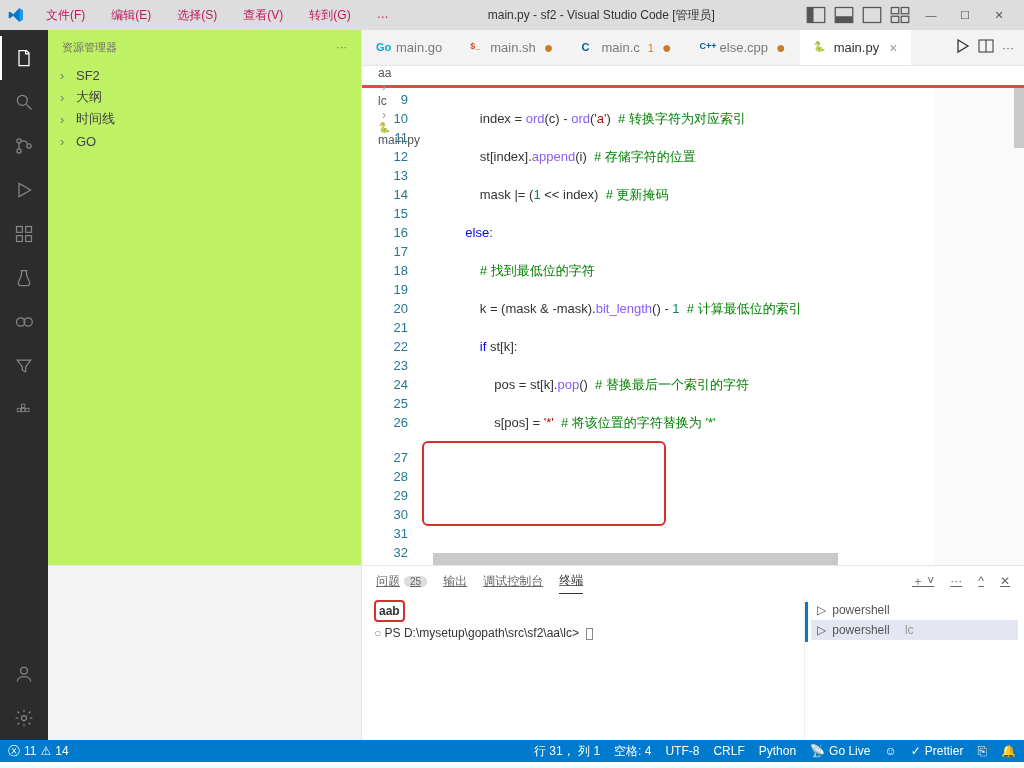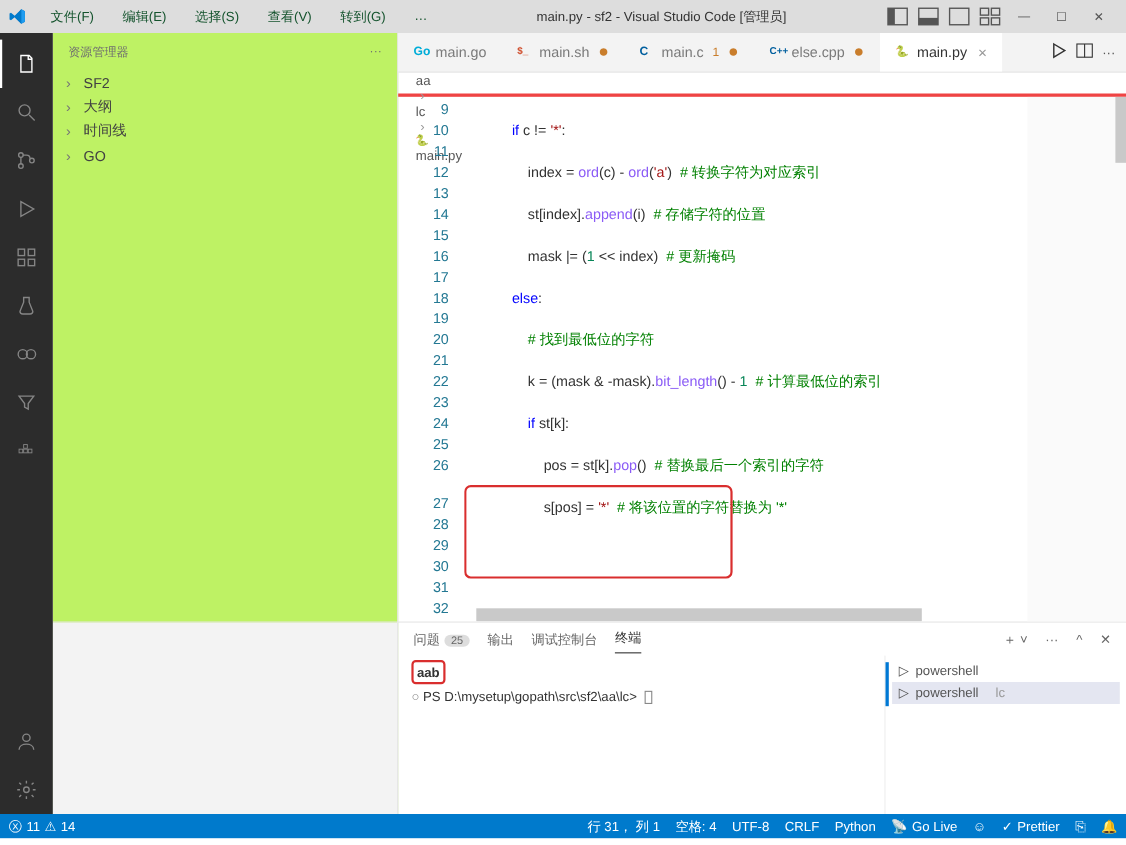--- a/index.html
+++ b/index.html
@@ -1,21 +1,21 @@
 <!DOCTYPE html>
 <html><head>
 <meta charset="utf-8">
 <style>
 * { margin:0; padding:0; box-sizing:border-box; font-family:"Segoe UI","Microsoft YaHei",sans-serif; }
 body { width:1024px; height:768px; background:#fff; overflow:hidden; font-size:12px; color:#333; }
 .titlebar { height:30px; background:#dddddd; display:flex; align-items:center; padding:0 8px; }
 .titlebar .logo { width:16px; height:16px; margin-right:10px; position:relative; }
 .titlebar .logo svg { width:16px; height:16px; }
 .titlebar .menu { display:flex; gap:2px; }
-.titlebar .menu span { padding:2px 6px; cursor:default; font-size:12px; color:#14532d; }
+.titlebar .menu span { padding:2px 6px; cursor:default; font-size:12px; color:#be185d; }
 .titlebar .title { flex:1; text-align:center; color:#333; font-size:12px; }
 .titlebar .winctl { display:flex; gap:0; }
 .titlebar .winctl span { width:34px; height:28px; display:flex; align-items:center; justify-content:center; color:#555; font-size:11px; }
 .titlebar .laybtn { width:24px; height:24px; display:flex; align-items:center; justify-content:center; color:#555; margin:0 2px; }
 .shell { display:flex; height:710px; }
 .activity { width:48px; background:#2c2c2c; display:flex; flex-direction:column; align-items:center; padding-top:6px; position:relative; }
 .act-item { width:48px; height:44px; display:flex; align-items:center; justify-content:center; color:#858585; }
 .act-item.active { color:#fff; }
 .act-item.active::before { content:""; position:absolute; left:0; width:2px; height:44px; background:#fff; }
 .act-spacer { flex:1; }
@@ -43,21 +43,21 @@
 .str { color:#a31515; }
 .cm { color:#008000; }
 .num { color:#098658; }
 .fn { color:#8b5cf6; }
 .sel-rec { position:absolute; border:2px solid #d92e2e; border-radius:6px; left:0; top:353px; width:244px; height:85px; }
 .minimap { width:90px; background:#fafafa; position:relative; }
 .overflow-bar { position:absolute; right:96px; bottom:0; height:12px; width:405px; background:#c9c9c9; }
 .panel { height:175px; display:flex; border-top:1px solid #e5e5e5; margin-left:-314px; }
 .panel-gap { width:314px; background:#f3f3f3; border-right:1px solid #e5e5e5;}
 .panel-main { flex:1; display:flex; flex-direction:column; }
-.panel-tabs { height:30px; display:flex; align-items:center; padding:4px 14px; gap:16px; font-size:12px; color:#666; }
+.panel-tabs { height:30px; display:flex; align-items:center; padding:4px 14px; gap:16px; font-size:12px; color:#666;text-decoration:underline; }
 .panel-tabs .pt { padding:4px 0; }
 .panel-tabs .pt.active { color:#333; border-bottom:1px solid #333; }
 .panel-tabs .badge { background:#ddd; border-radius:8px; padding:0 6px; font-size:10px; margin-left:4px; }
 .panel-tabs .spacer { flex:1; }
 .panel-body { flex:1; display:flex; }
 .term { flex:1; font-family:Consolas,monospace; font-size:12px; padding:4px 12px; line-height:18px; position:relative; }
 .term .hl-box { border:2px solid #d92e2e; border-radius:4px; display:inline-block; padding:0 3px; margin-bottom:2px;font-weight:bold; }
 .term-list { width:220px; padding:4px 6px; font-size:12px; color:#555; border-left:1px solid #eee; position:relative; }
 .term-list::before { content:""; position:absolute; left:0; top:6px; height:40px; width:3px; background:#0078d4; }
 .term-list .trow { height:20px; display:flex; align-items:center; gap:6px; padding-left:6px; }
@@ -294,21 +294,20 @@
           <div class="ln" style="height:16px"></div>
           <div class="ln">27</div>
           <div class="ln">28</div>
           <div class="ln">29</div>
           <div class="ln">30</div>
           <div class="ln">31</div>
           <div class="ln">32</div>
           <div class="ln">33</div>
       </div>
       <div class="code">
-<div class="row"><span>            </span><span class="kw">if</span><span> c != </span><span class="str">'*'</span><span>:</span></div>
 <div class="row"><span>                index = </span><span class="fn">ord</span><span>(c) - </span><span class="fn">ord</span><span>(</span><span class="str">'a'</span><span>)  </span><span class="cm"># 转换字符为对应索引</span></div>
 <div class="row"><span>                st[index].</span><span class="fn">append</span><span>(i)  </span><span class="cm"># 存储字符的位置</span></div>
 <div class="row"><span>                mask |= (</span><span class="num">1</span><span> &lt;&lt; index)  </span><span class="cm"># 更新掩码</span></div>
 <div class="row"><span>            </span><span class="kw">else</span><span>:</span></div>
 <div class="row"><span>                </span><span class="cm"># 找到最低位的字符</span></div>
 <div class="row"><span>                k = (mask &amp; -mask).</span><span class="fn">bit_length</span><span>() - </span><span class="num">1</span><span>  </span><span class="cm"># 计算最低位的索引</span></div>
 <div class="row"><span>                </span><span class="kw">if</span><span> st[k]:</span></div>
 <div class="row"><span>                    pos = st[k].</span><span class="fn">pop</span><span>()  </span><span class="cm"># 替换最后一个索引的字符</span></div>
 <div class="row"><span>                    s[pos] = </span><span class="str">'*'</span><span>  </span><span class="cm"># 将该位置的字符替换为 '*'</span></div>
 <div class="row"></div>

